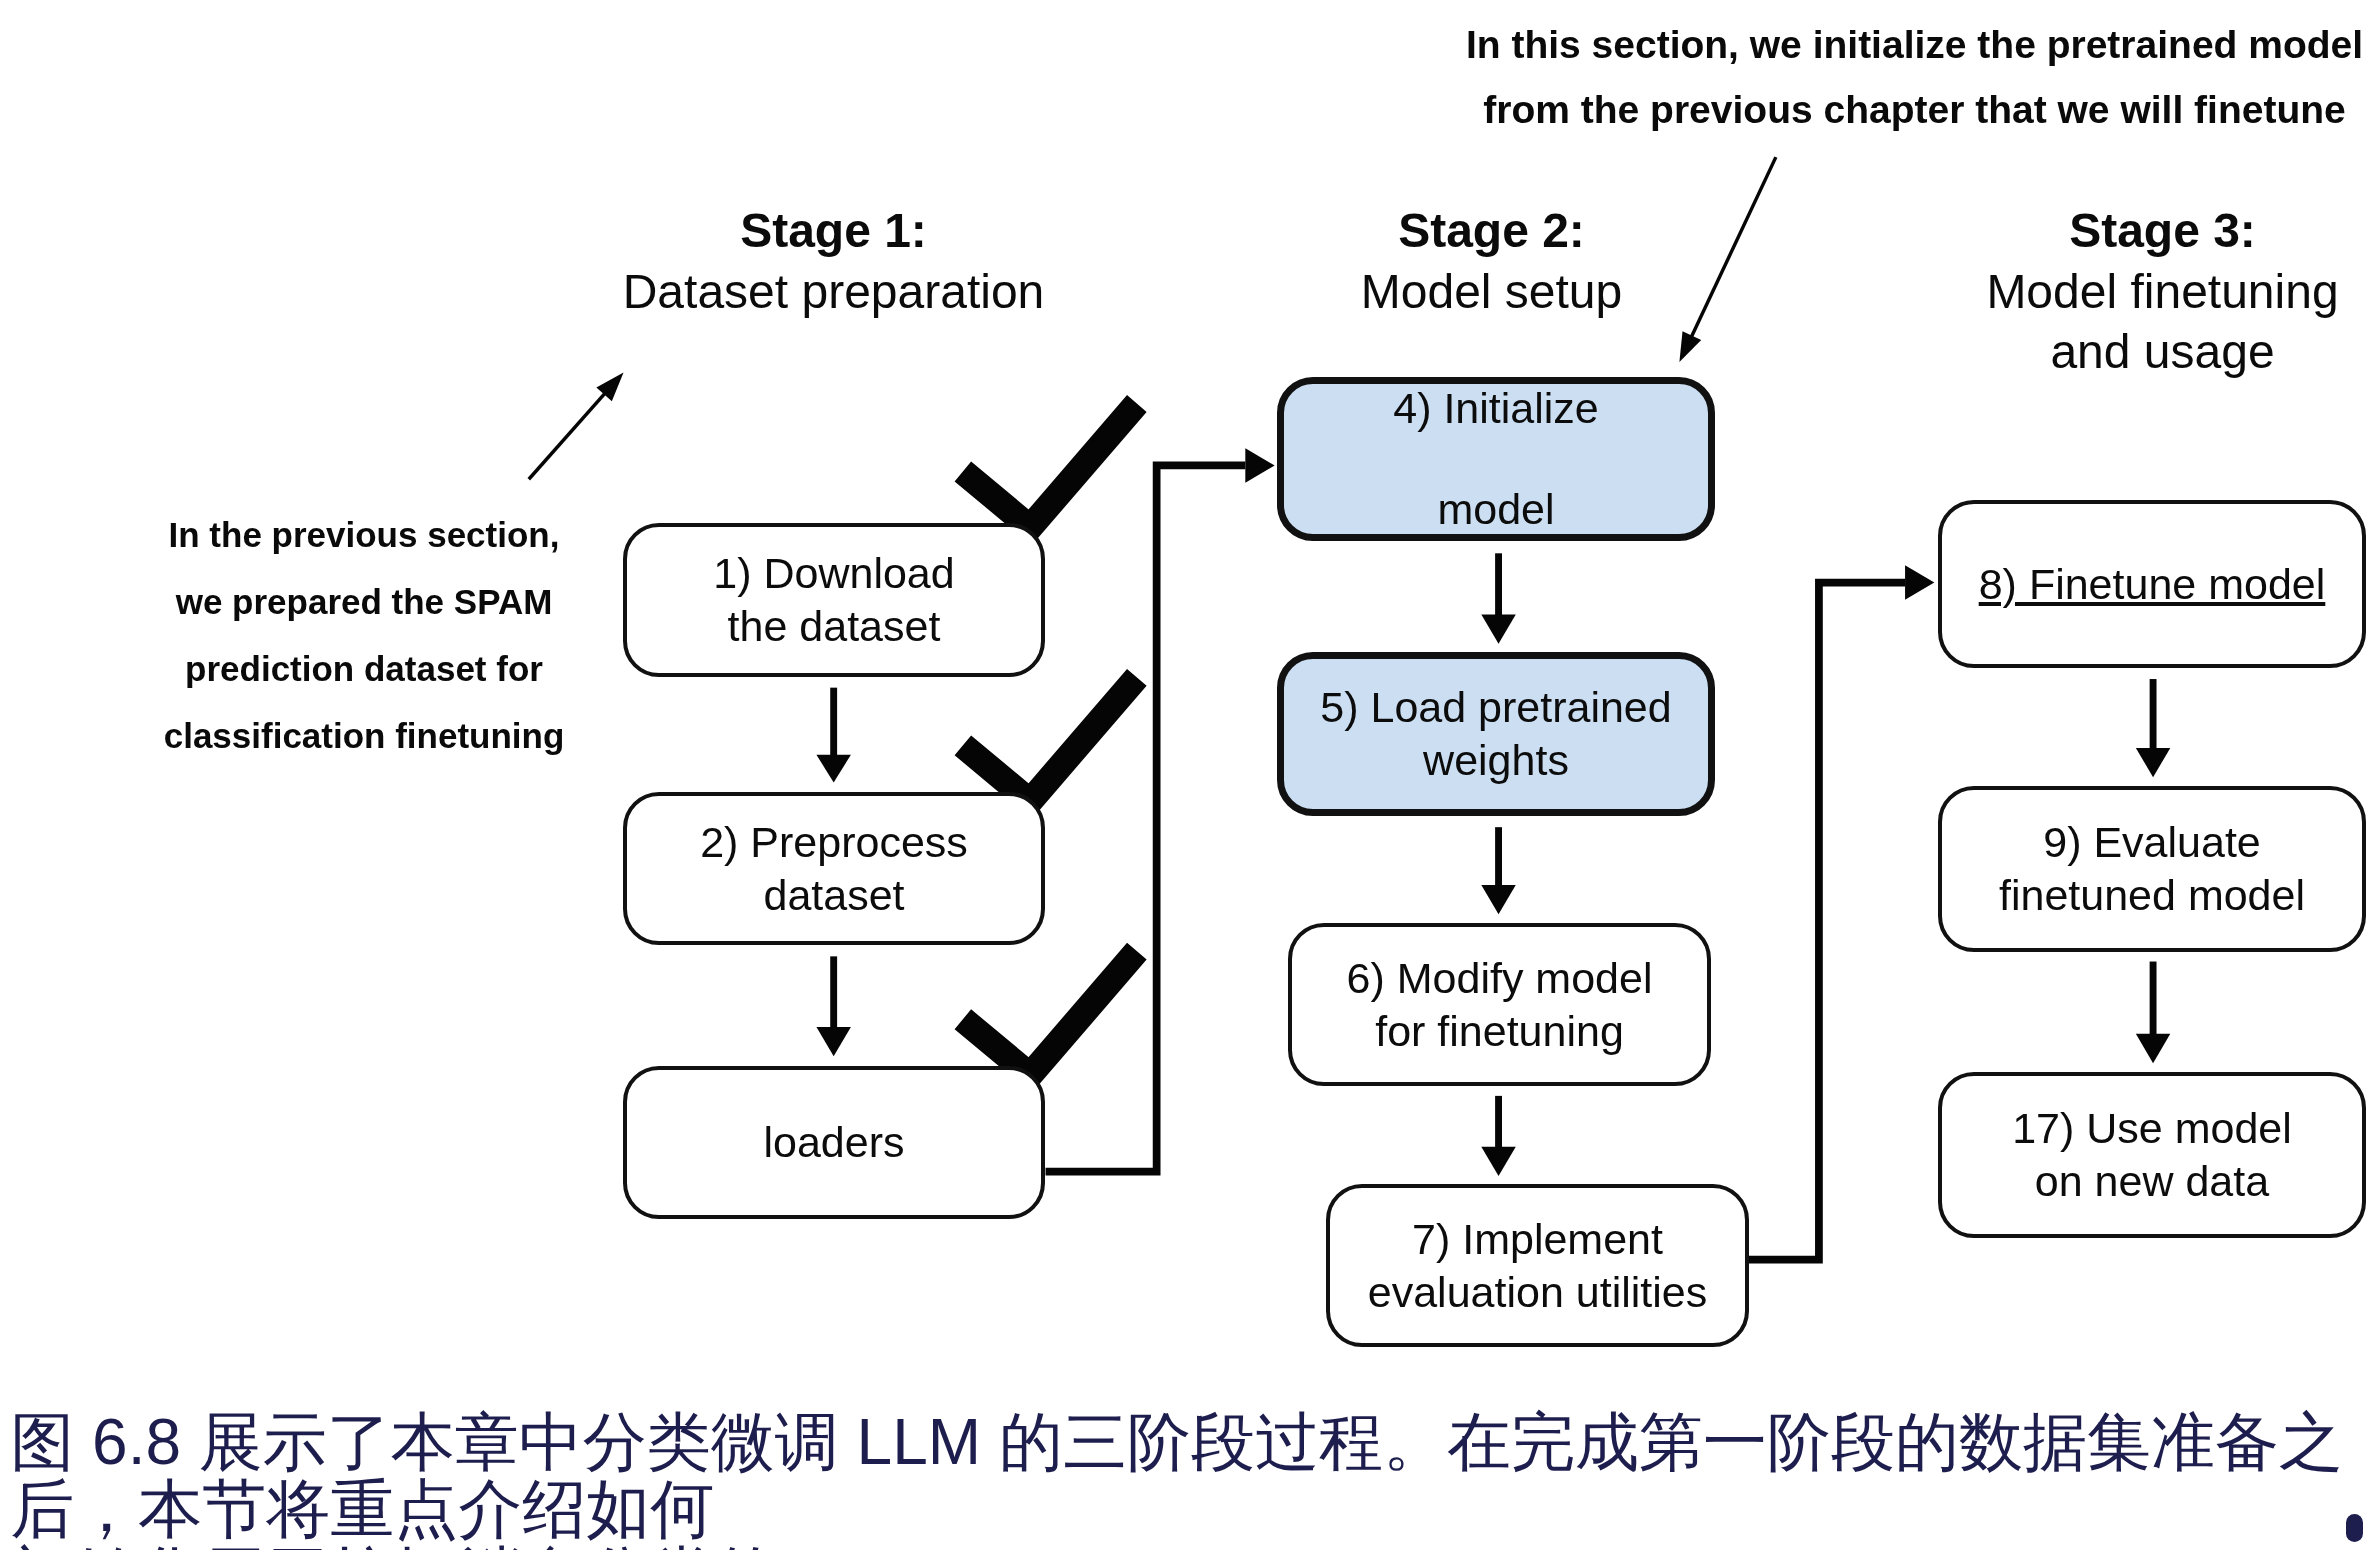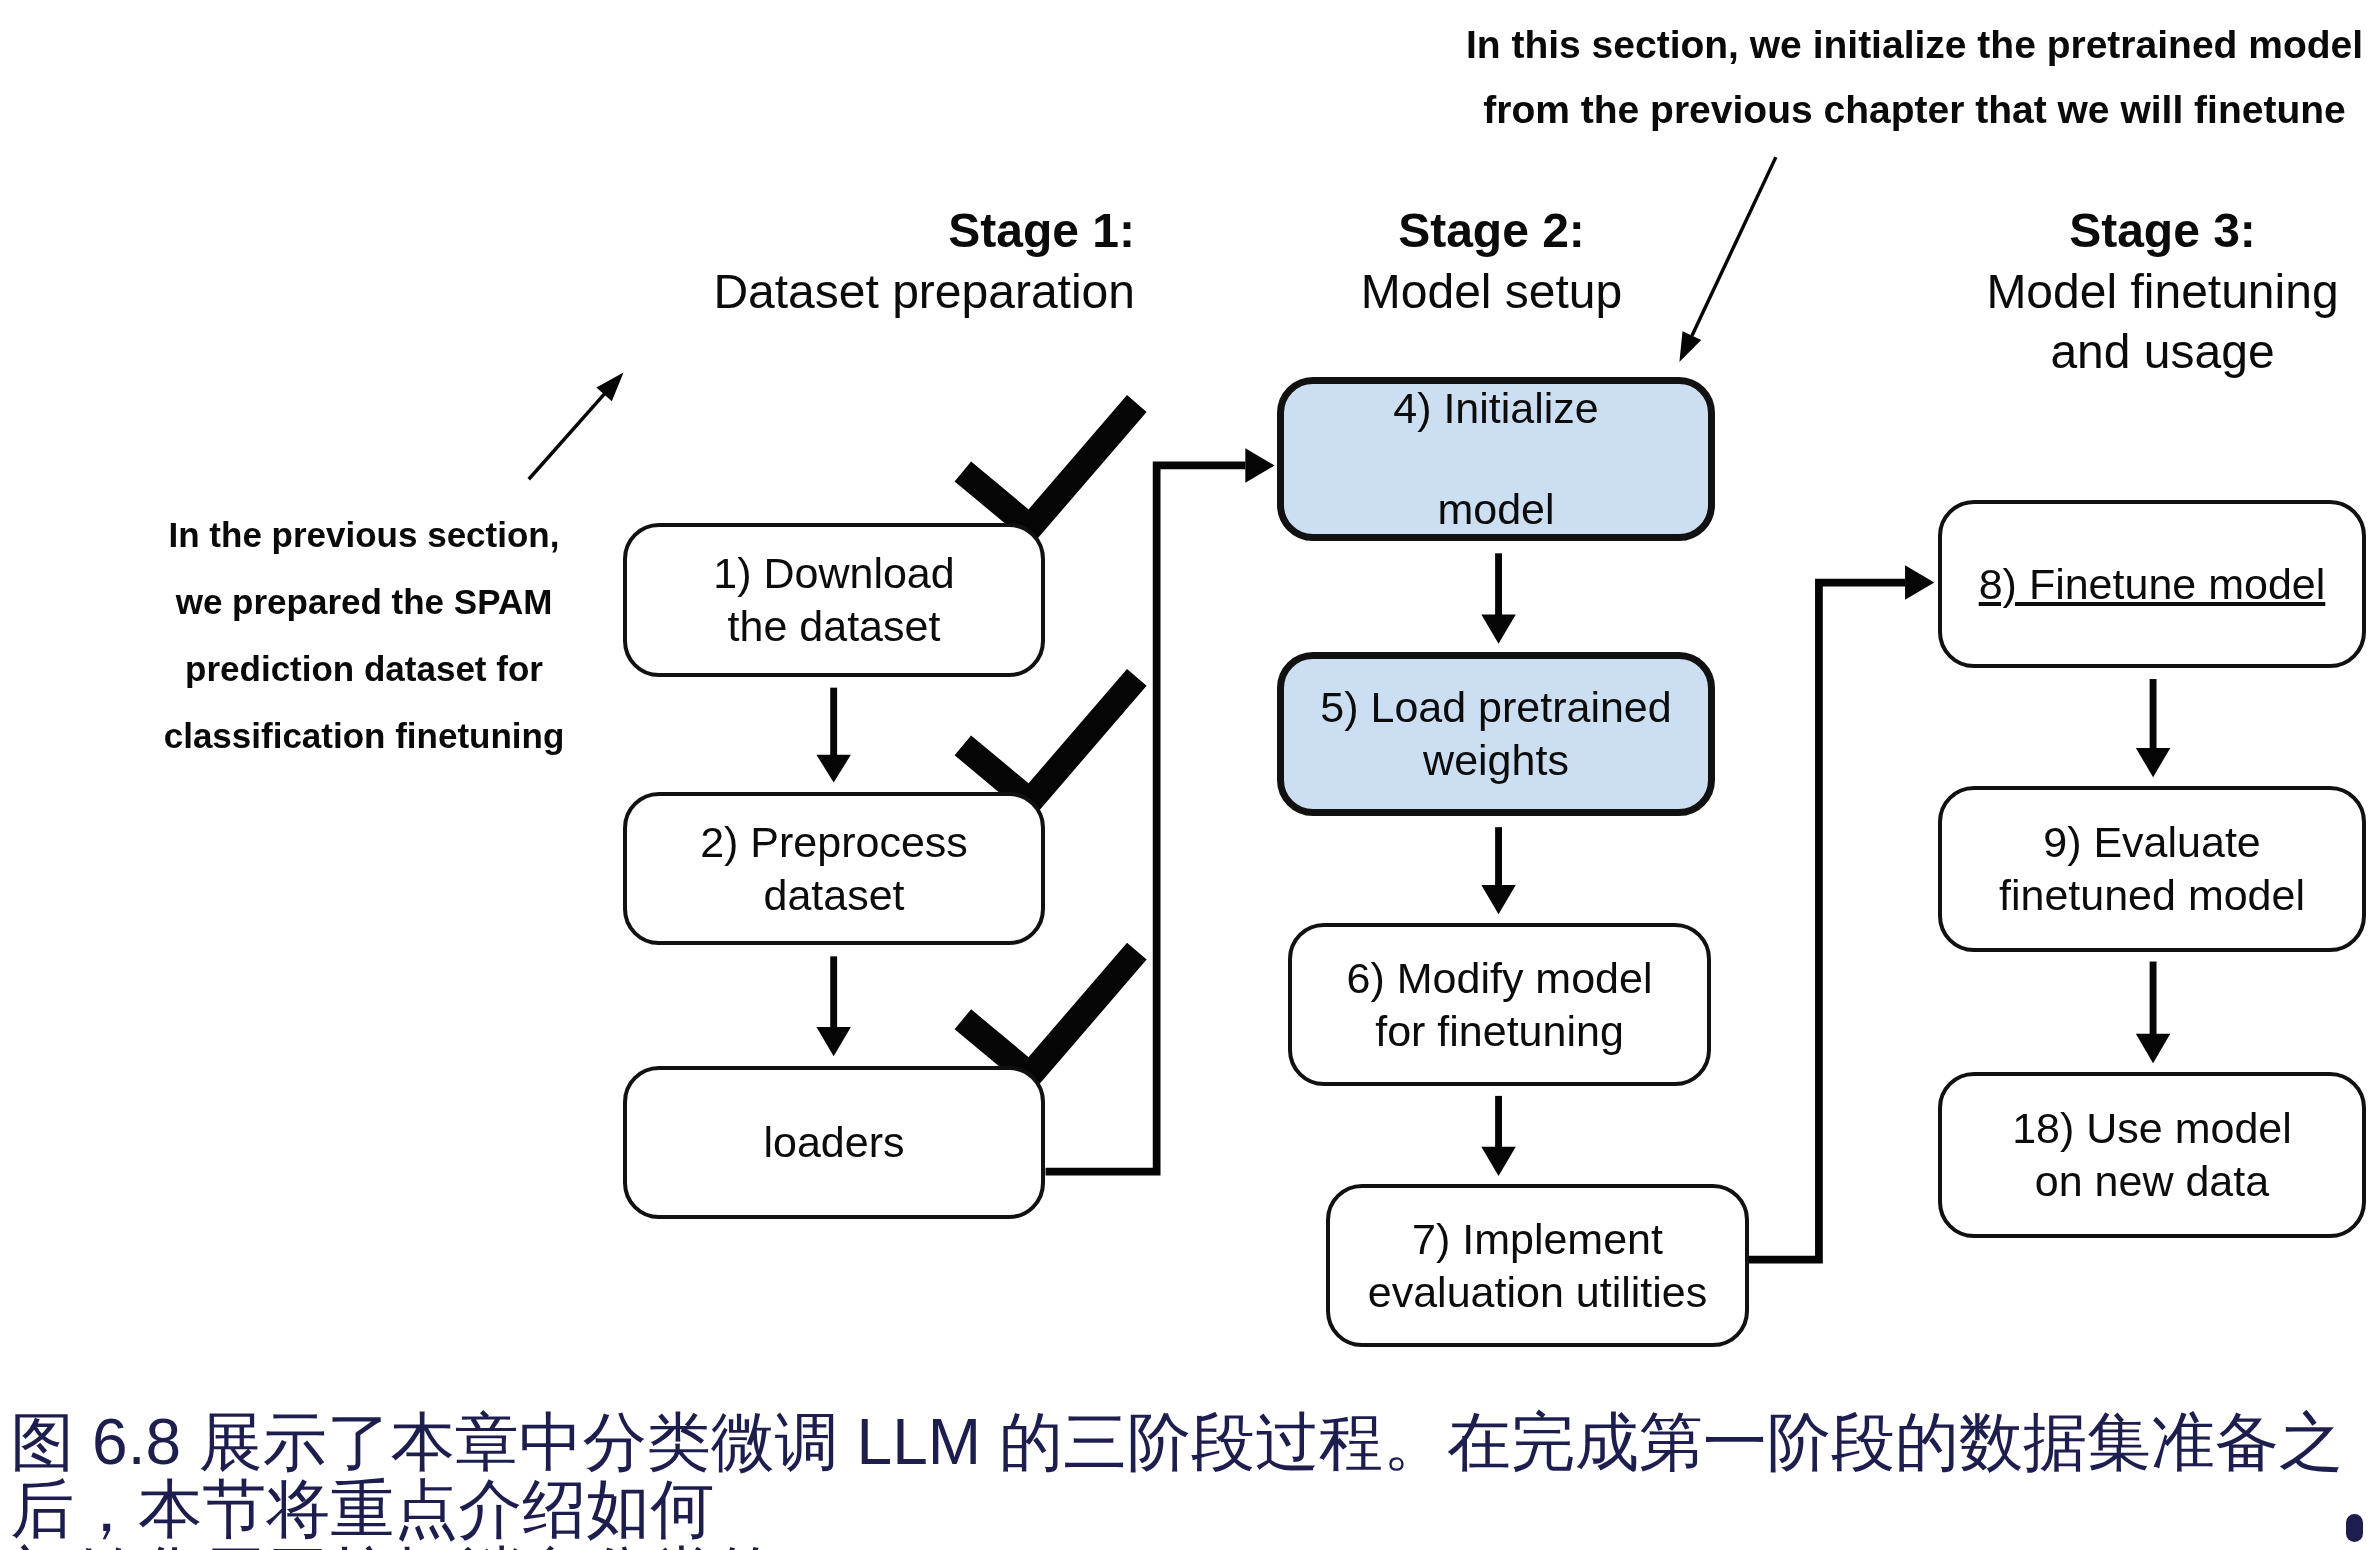--- a/index.html
+++ b/index.html
@@ -9,21 +9,21 @@
   }
   .overlay{position:absolute;left:0;top:0;width:2377px;height:1551px;}
 
   .note{position:absolute;text-align:center;font-weight:700;color:#0a0a0a;}
   .note-top{left:1430px;top:12px;width:969px;font-size:39px;line-height:65px;}
   .note-left{left:110px;top:501px;width:508px;font-size:35px;line-height:67px;}
 
   .stage-header{position:absolute;width:603px;text-align:center;}
   .stage-header .t{font-weight:700;font-size:48px;line-height:62px;}
   .stage-header .s{font-weight:400;font-size:48px;line-height:60px;}
-  .sh1{left:532px;top:200px;text-align:right;}
+  .sh1{left:532px;top:200px;}
   .sh2{left:1190px;top:200px;}
   .sh3{left:1861px;top:200px;}
 
   .box{
     position:absolute;display:flex;flex-direction:column;justify-content:center;
     background:#ffffff;border:4.3px solid #111111;border-radius:36px;
     font-size:43px;line-height:53px;text-align:center;color:#0c0c0c;
   }
   .box .l{display:block;}
   .box.highlight{background:var(--highlight-fill,#cbdef2);border-width:7.8px;}
@@ -169,21 +169,21 @@
   </div>
   <div class="box b8">
     <span class="l">8) Finetune model</span>
     <span class="l"></span>
   </div>
   <div class="box b9">
     <span class="l">9) Evaluate</span>
     <span class="l">finetuned model</span>
   </div>
   <div class="box b10">
-    <span class="l">18) Use model</span>
+    <span class="l">17) Use model</span>
     <span class="l">on new data</span>
   </div>
 
   <div class="caption">
     <div>图 6.8 展示了本章中分类微调 LLM 的三阶段过程。在完成第一阶段的数据集准备之后，本节将重点介绍如何</div>
     <div>初始化用于垃圾消息分类的 LLM。</div>
   </div>
 
   <div class="blob"></div>
 </div>

